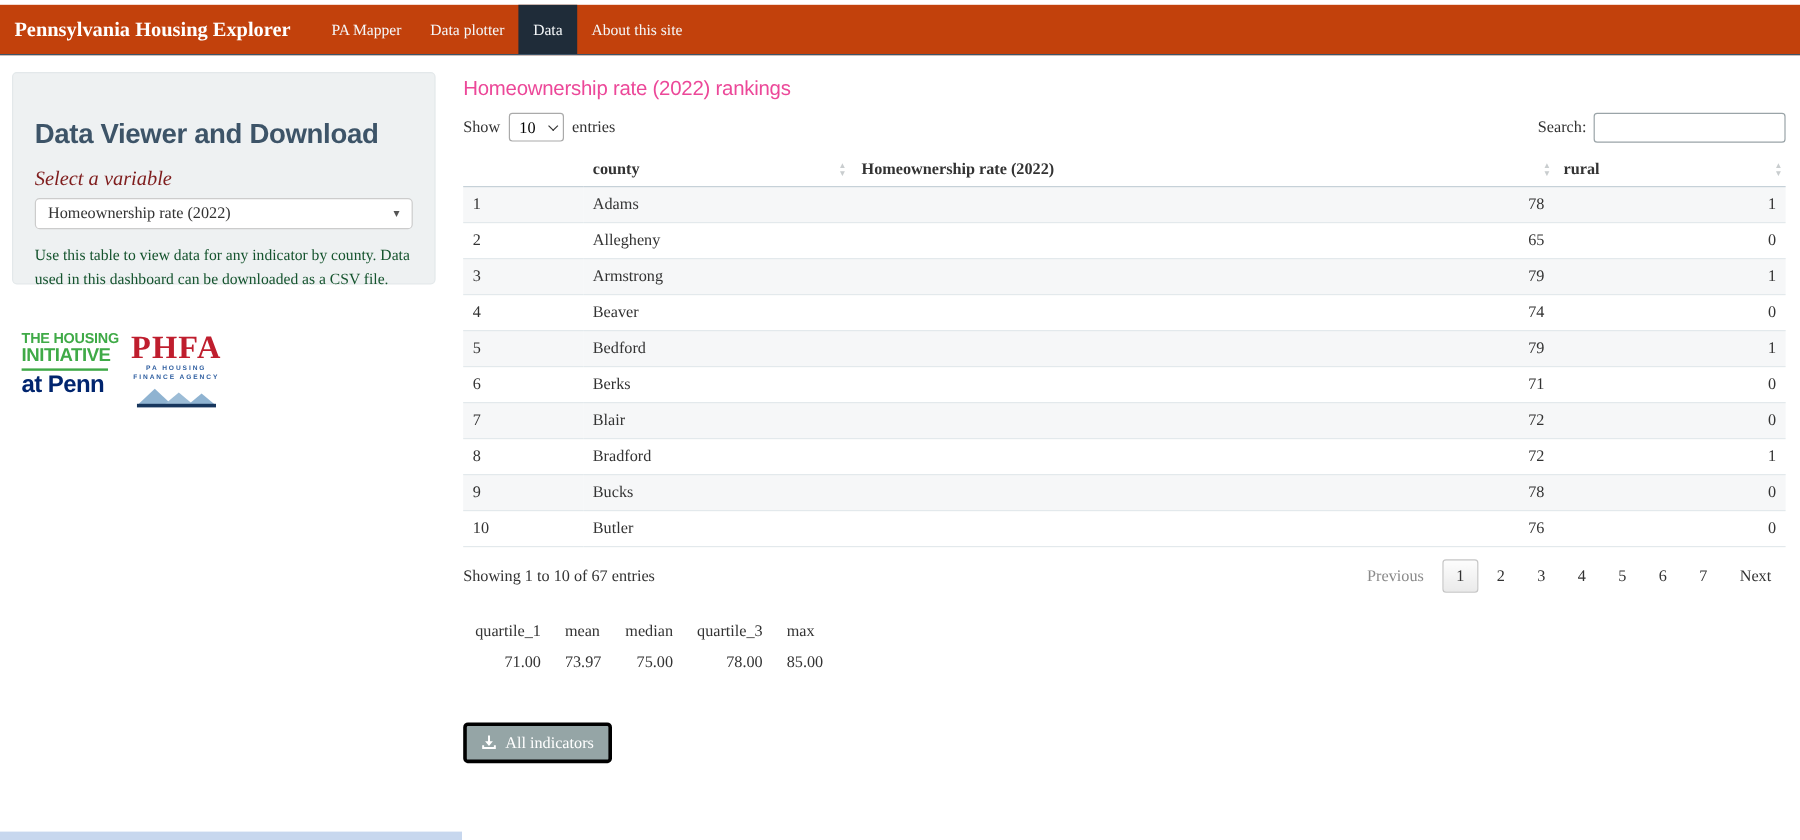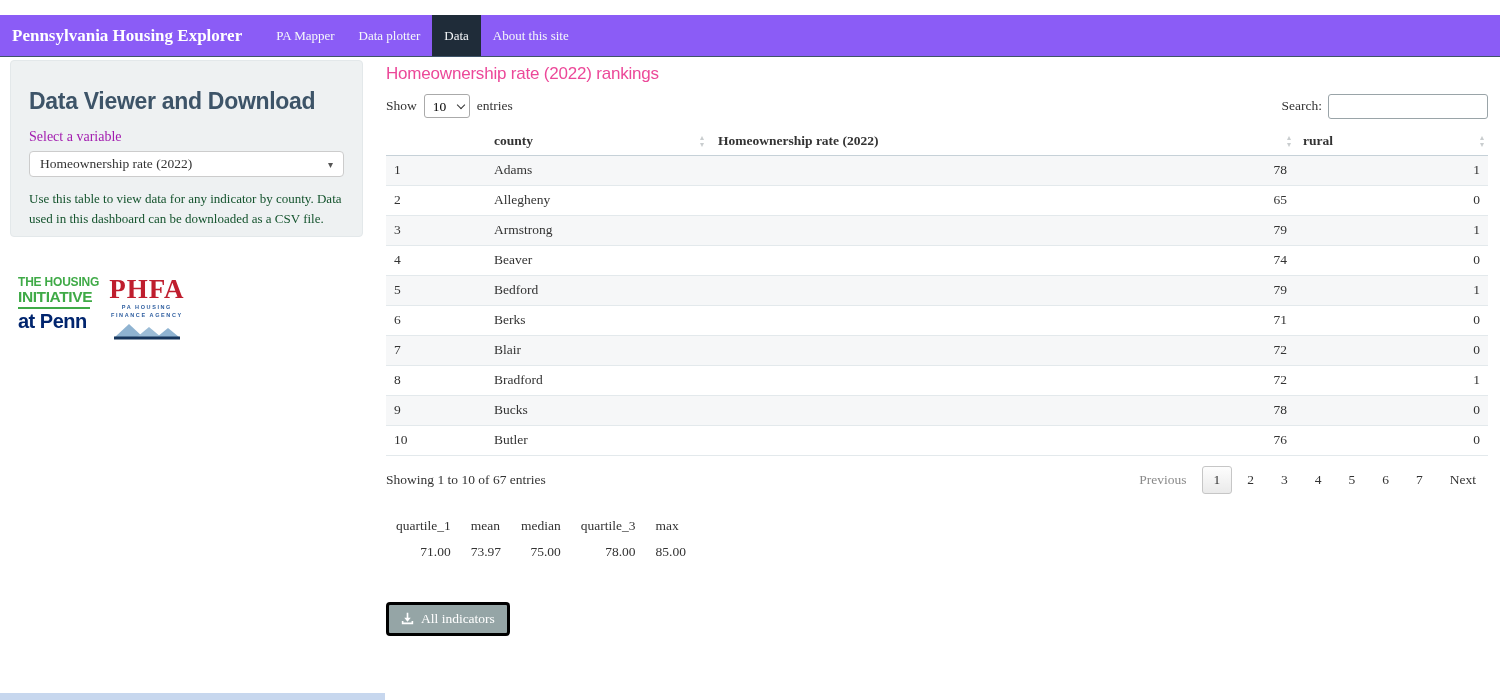--- a/index.html
+++ b/index.html
@@ -1,36 +1,36 @@
 <!DOCTYPE html>
 <html><head>
 <meta charset="utf-8">
 <style>
   * { margin:0; padding:0; box-sizing:border-box; }
   html,body { width:1500px; height:700px; overflow:hidden; background:#fff;
     font-family:"Liberation Serif", serif; color:#333; }
 
   
-  .navbar { position:absolute; left:0; top:15px; width:1500px; height:42px;
-    background:#8b5cf6; display:flex; align-items:flex-start;
+  .navbar { position:absolute; left:0; top:4px; width:1500px; height:42px;
+    background:#c2410c; display:flex; align-items:flex-start;
     border-bottom:1px solid #3e5468; }
   .brand { color:#fff; font-weight:bold; font-size:17px; line-height:41px;
     padding:0 12px; white-space:nowrap; }
   .nav { display:flex; align-items:stretch; margin-left:10px; }
   .nav-item { color:#f5f8fa; font-size:13px; line-height:41px; padding:0 12px;
     text-decoration:none; cursor:pointer; white-space:nowrap; }
   .nav-item.active { background:#1f2c39; }
 
   
   .sidebar { position:absolute; left:10px; top:60px; width:353px; height:177px;
     background:#eef1f2; border:1px solid #e3e8ea; border-radius:4px;
-    padding:21px 18px; }
+    padding:31px 18px; }
   .sidebar h2 { font-family:"Liberation Sans", sans-serif; font-weight:bold;
     color:#3d5468; font-size:23px; letter-spacing:-0.3px; margin:6px 0 14px; }
-  .ctl-label { font-size:14px; color:#a21caf; margin-bottom:6px; }
+  .ctl-label { font-size:17px; color:#7f1d1d; margin-bottom:6px;font-style:italic; }
   .fake-select { background:#fff; border:1px solid #ccc; border-radius:4px;
     height:26px; display:flex; align-items:center; justify-content:space-between;
     padding:0 10px; font-size:13.5px; cursor:pointer; }
   .fake-select .caret { color:#555; font-size:10px; }
   .desc { font-size:13px; line-height:1.55; color:#14532d; margin-top:12px; }
 
   
   .logos { position:absolute; left:18px; top:276px; display:flex; gap:10px;
     align-items:flex-start; }
   .thi { font-family:"Liberation Sans", sans-serif; line-height:1; }

